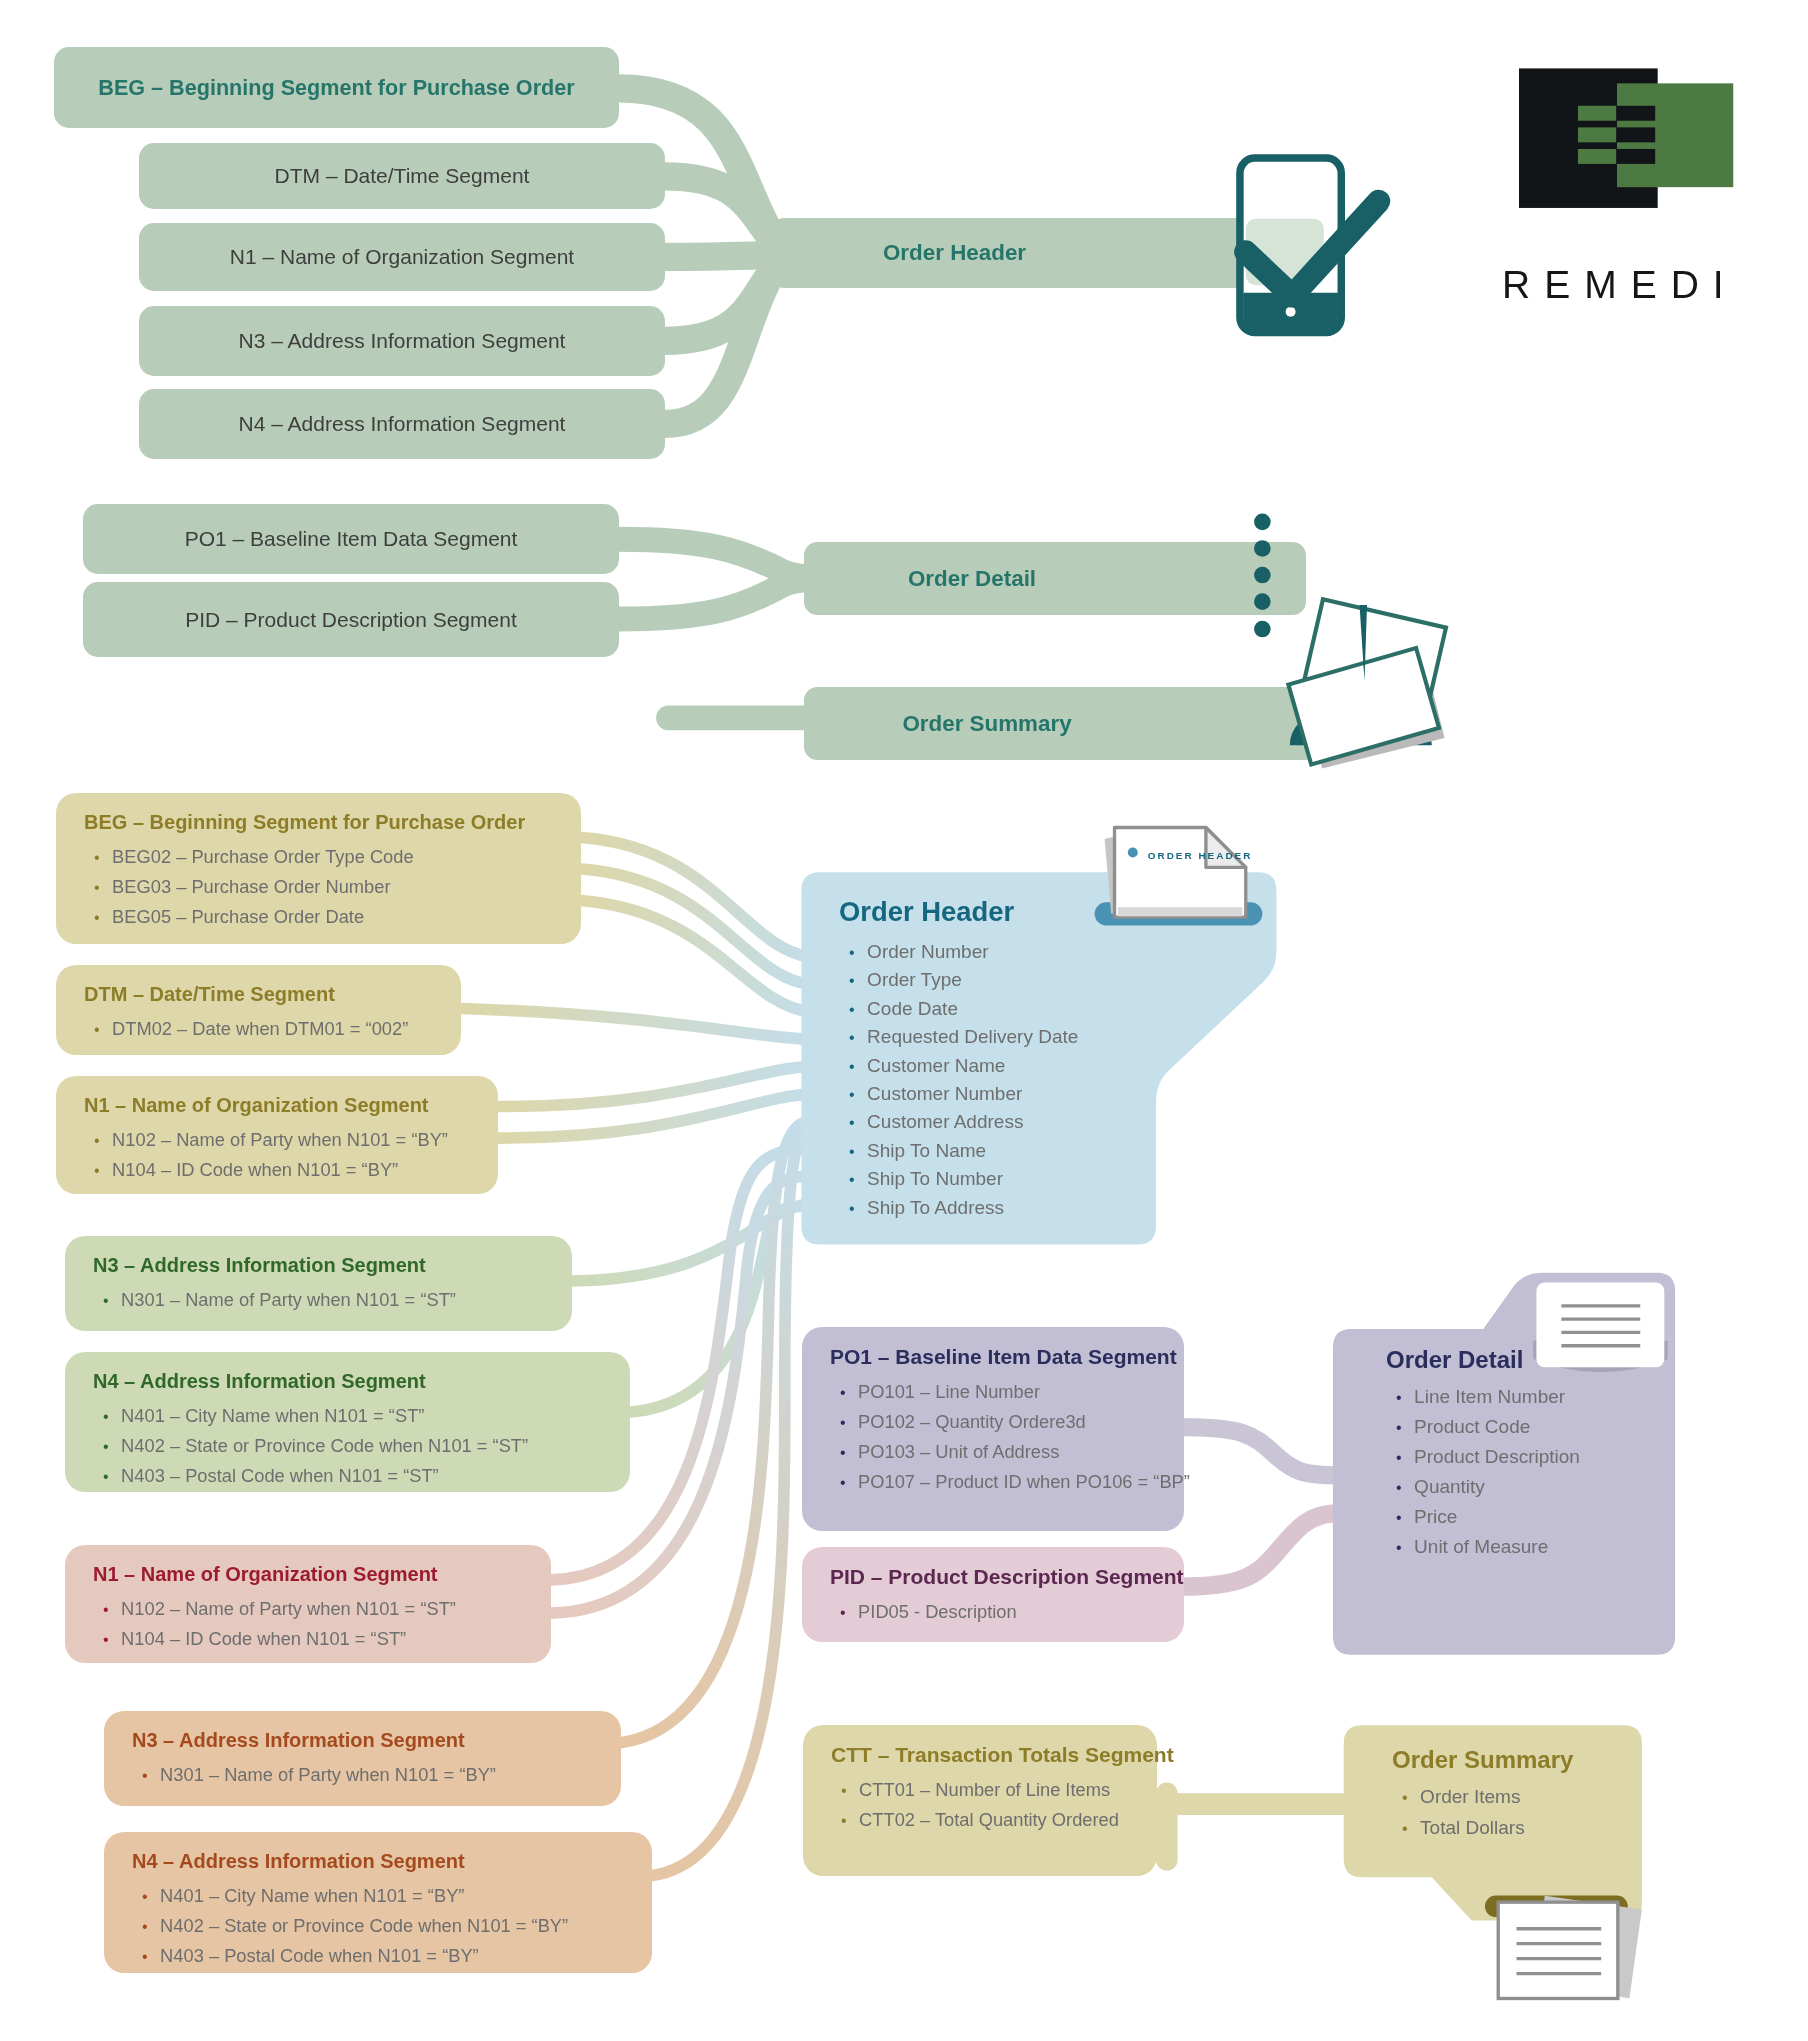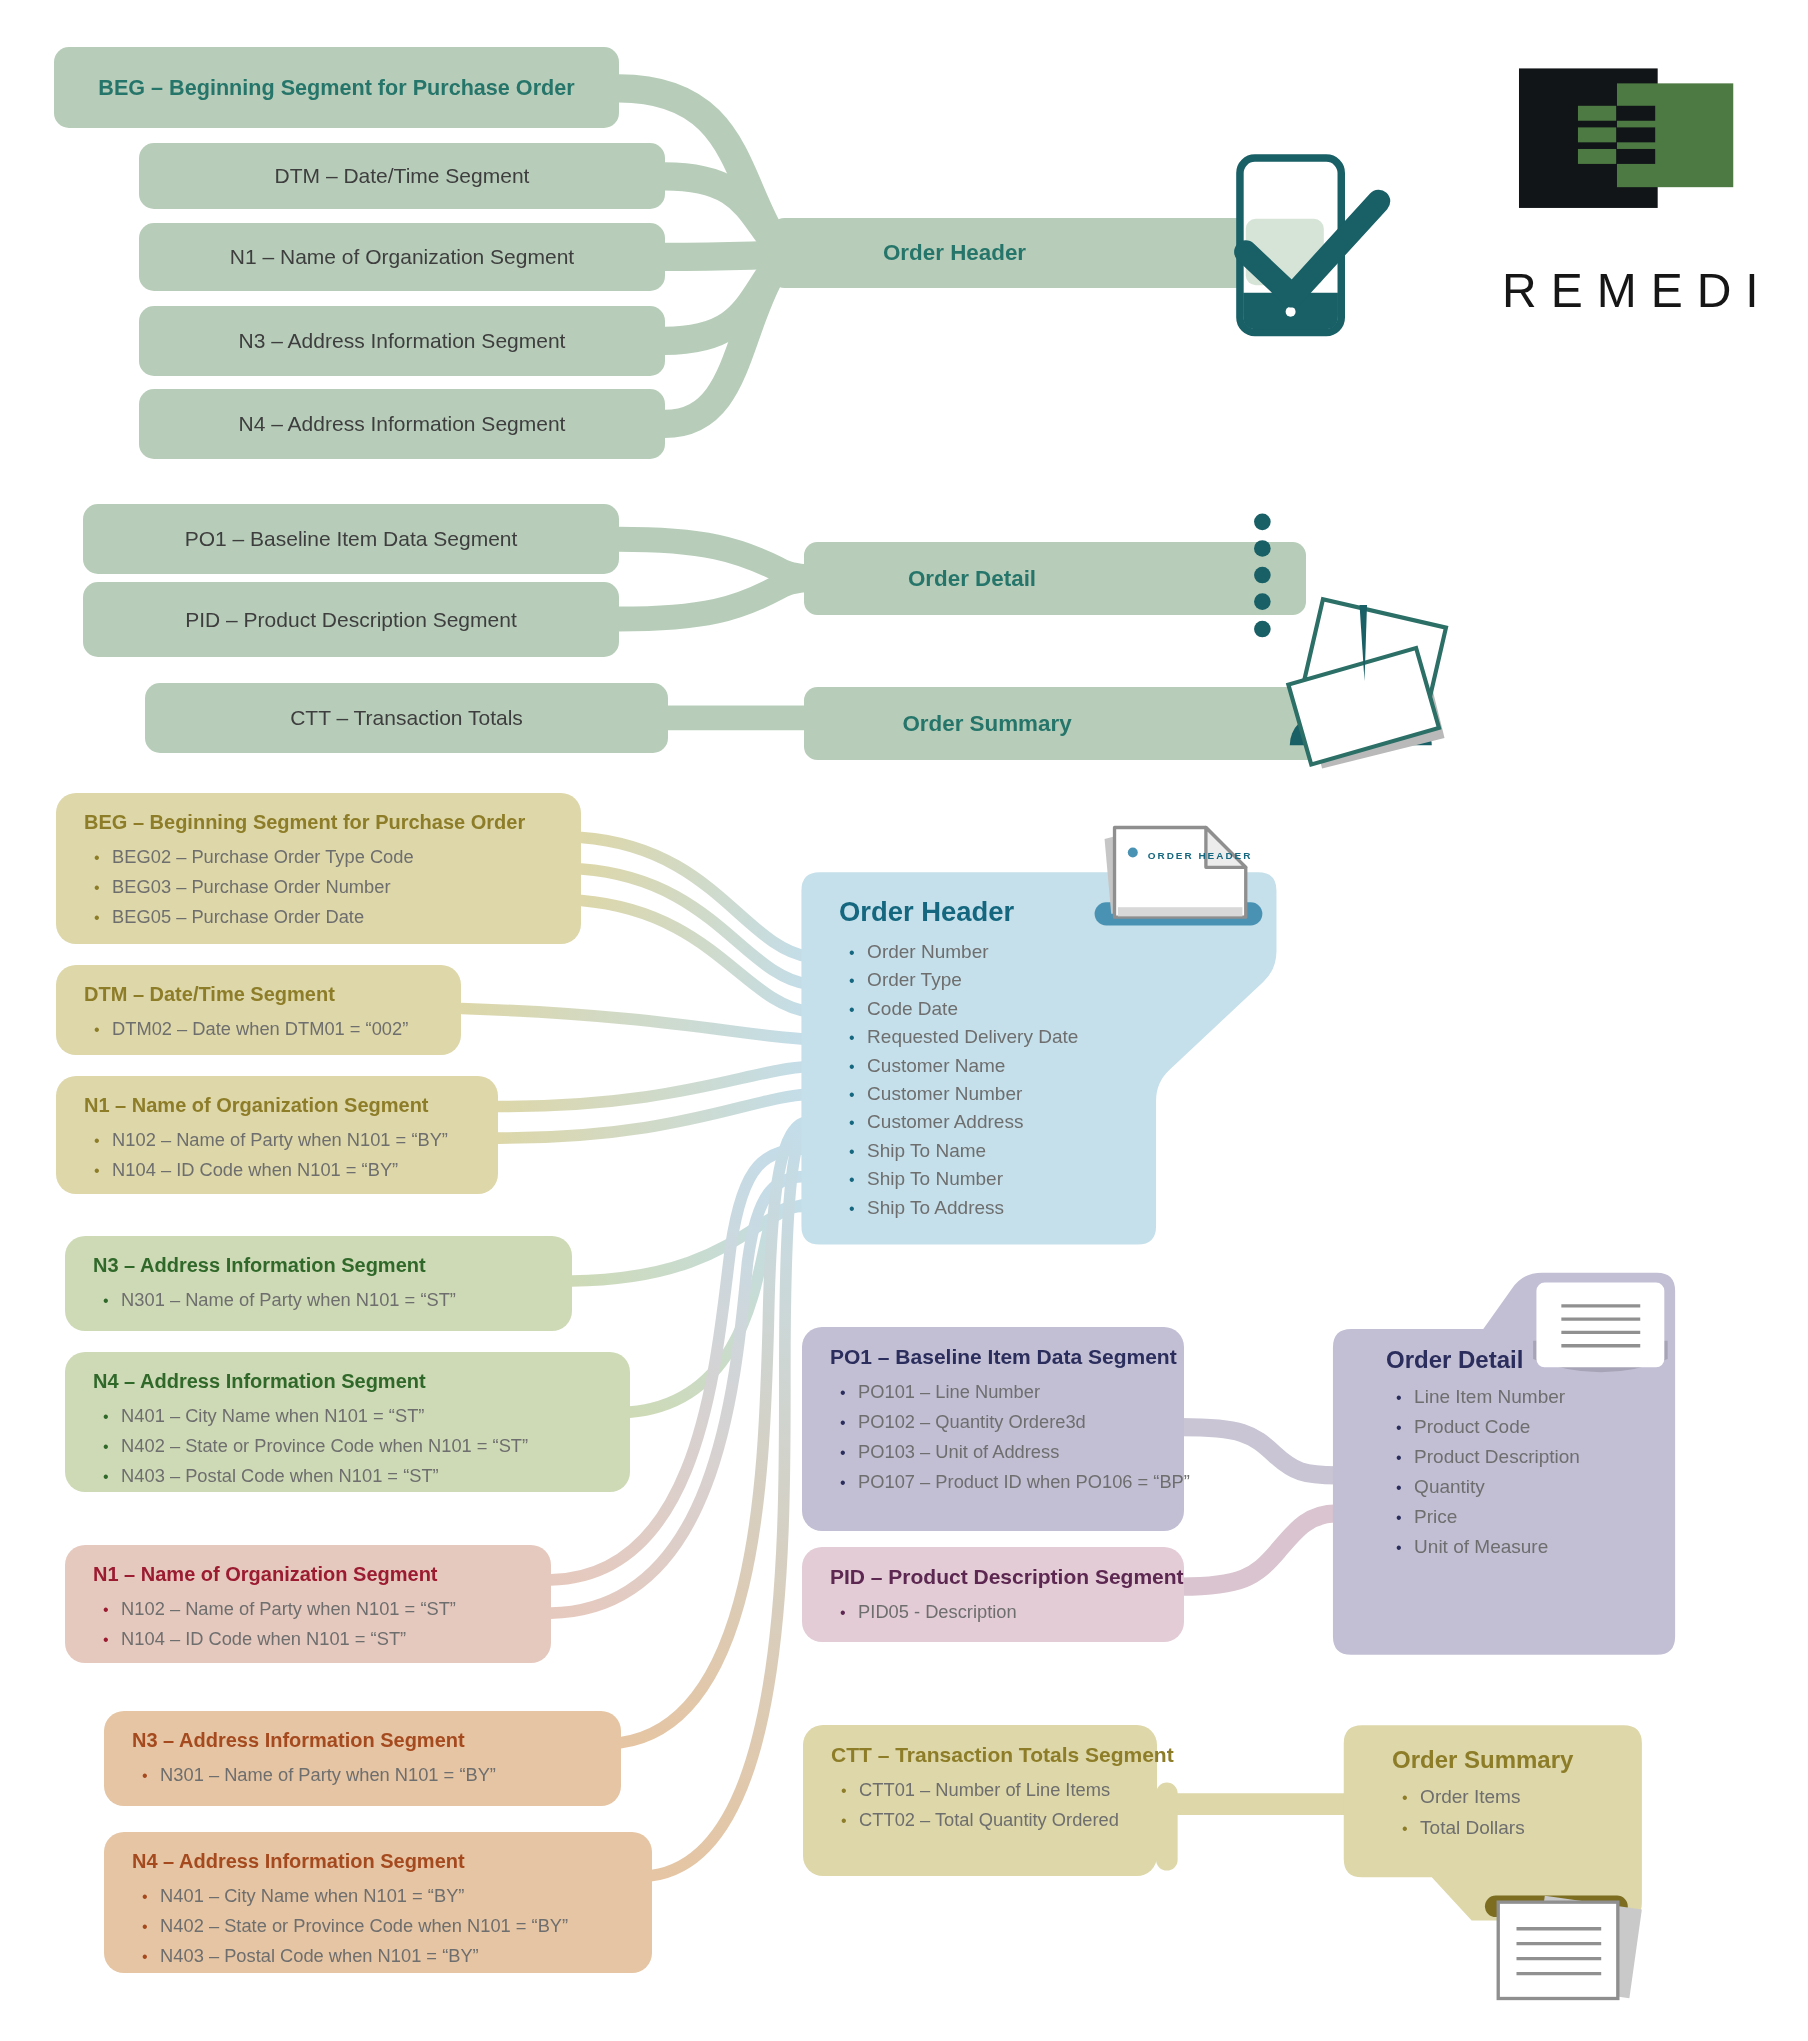--- a/index.html
+++ b/index.html
@@ -37,21 +37,21 @@
   #hdr-text .pt-title{font-weight:bold;font-size:27.4px;color:var(--blue-title);margin-bottom:10px;}
   #hdr-text ul.items li{font-size:19px;line-height:27.4px;}
   #hdr-text .b{color:var(--blue-title);}
   #det-text .pt-title{font-weight:bold;font-size:24px;color:var(--purple-title);margin-bottom:8.3px;}
   #det-text ul.items li{font-size:19px;line-height:29px;}
   #det-text .b{color:var(--purple-title);}
   #sum-text .pt-title{font-weight:bold;font-size:24px;color:var(--tan-title);margin-bottom:8.3px;}
   #sum-text ul.items li{font-size:19px;line-height:30px;}
   #sum-text .b{color:var(--tan-title);}
 
-  #logo-text{position:absolute;left:1502px;top:263px;font-size:48px;letter-spacing:14px;
+  #logo-text{position:absolute;left:1502px;top:263px;font-size:39px;letter-spacing:14px;
              color:#161616;font-weight:400;}
 </style>
 </head>
 <body>
 
 <div id="canvas">
 
   <svg id="wires" class="layer" viewBox="0 0 2177 2458">
       <defs>
         <linearGradient id="wg0" gradientUnits="userSpaceOnUse" x1="700" y1="1008" x2="975" y2="1152">
@@ -187,23 +187,20 @@
       </div>
       <div class="pill" style="left: 139px; top: 389px; width: 526px; height: 70px;">
         <span class="lbl">N4 – Address Information Segment</span>
       </div>
       <div class="pill" style="left: 83px; top: 504px; width: 536px; height: 70px;">
         <span class="lbl">PO1 – Baseline Item Data Segment</span>
       </div>
       <div class="pill" style="left: 83px; top: 582px; width: 536px; height: 75px;">
         <span class="lbl">PID – Product Description Segment</span>
       </div>
-      <div class="pill" style="left: 145px; top: 683px; width: 523px; height: 70px;">
-        <span class="lbl">CTT – Transaction Totals</span>
-      </div>
       <div class="bar" style="left: 771px; top: 218px; width: 550px; height: 70px; padding-right: 183px;">
         <span class="lbl">Order Header</span>
       </div>
       <div class="bar" style="left: 804px; top: 542px; width: 502px; height: 73px; padding-right: 166px;">
         <span class="lbl">Order Detail</span>
       </div>
       <div class="bar" style="left: 804px; top: 687px; width: 540px; height: 73px; padding-right: 174px;">
         <span class="lbl">Order Summary</span>
       </div>
       <div class="info-box t-tan" style="left: 56px; top: 793px; width: 525px; height: 151px;">

